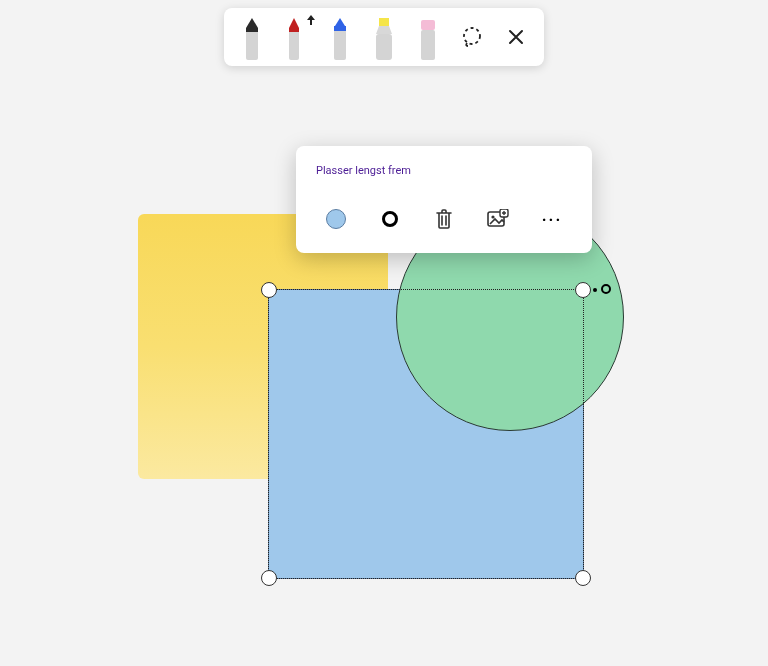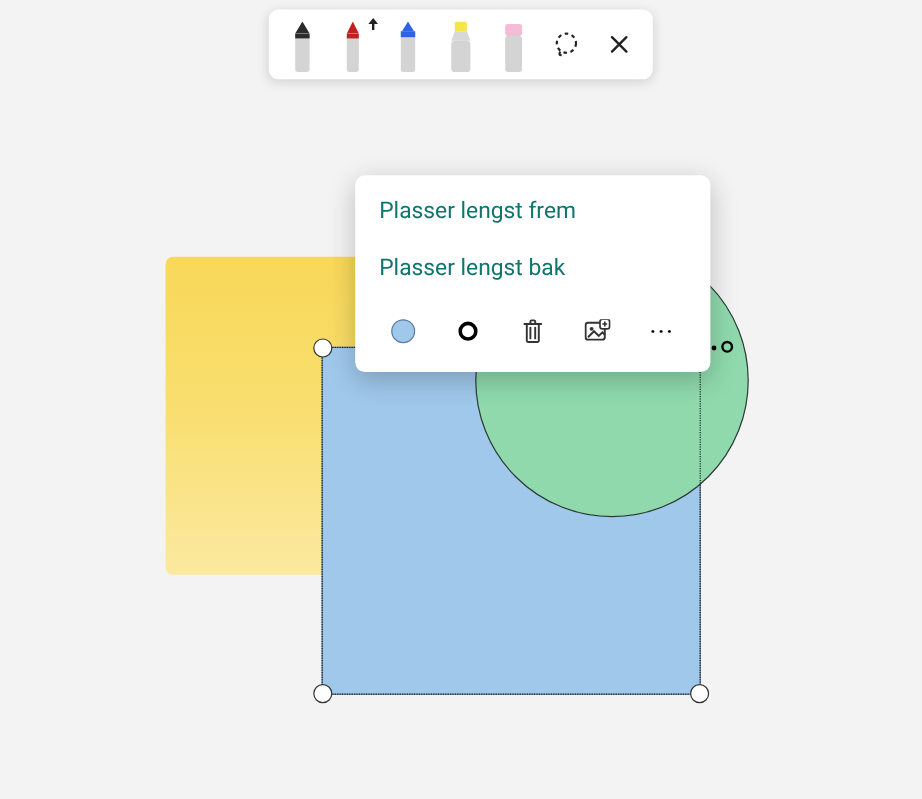--- a/index.html
+++ b/index.html
@@ -129,22 +129,22 @@
       top: 146px;
       width: 296px;
       background: #fff;
       border-radius: 8px;
       box-shadow: 0 6px 22px rgba(0,0,0,.22);
       z-index: 50;
       padding: 6px 0 0 0;
     }
     .popup .menu-item {
       padding: 12px 20px;
-      font-size: 19px;
-      color: #0f766e;
+      font-size: 11px;
+      color: #4c1d95;
       cursor: pointer;
     }
     .popup .tool-row {
       display: flex;
       align-items: center;
       justify-content: flex-start;
       gap: 14px;
       padding: 10px 16px 14px 20px;
     }
     .popup .tool-row .pbtn {
@@ -239,21 +239,20 @@
     <div class="sel-handle sh-br"></div>
     <div class="rotate-marker">
       <div class="rotate-dot"></div>
       <div class="rotate-ring"></div>
     </div>
   </div>
 </div>
 
 <div class="popup">
   <div class="menu-item">Plasser lengst frem</div>
-  <div class="menu-item">Plasser lengst bak</div>
 
   <div class="tool-row">
     <div class="pbtn">
       <div class="fill-swatch"></div>
     </div>
     <div class="pbtn">
       <div class="outline-swatch"></div>
     </div>
     <div class="pbtn">
       <svg width="20" height="22" viewBox="0 0 20 22">

